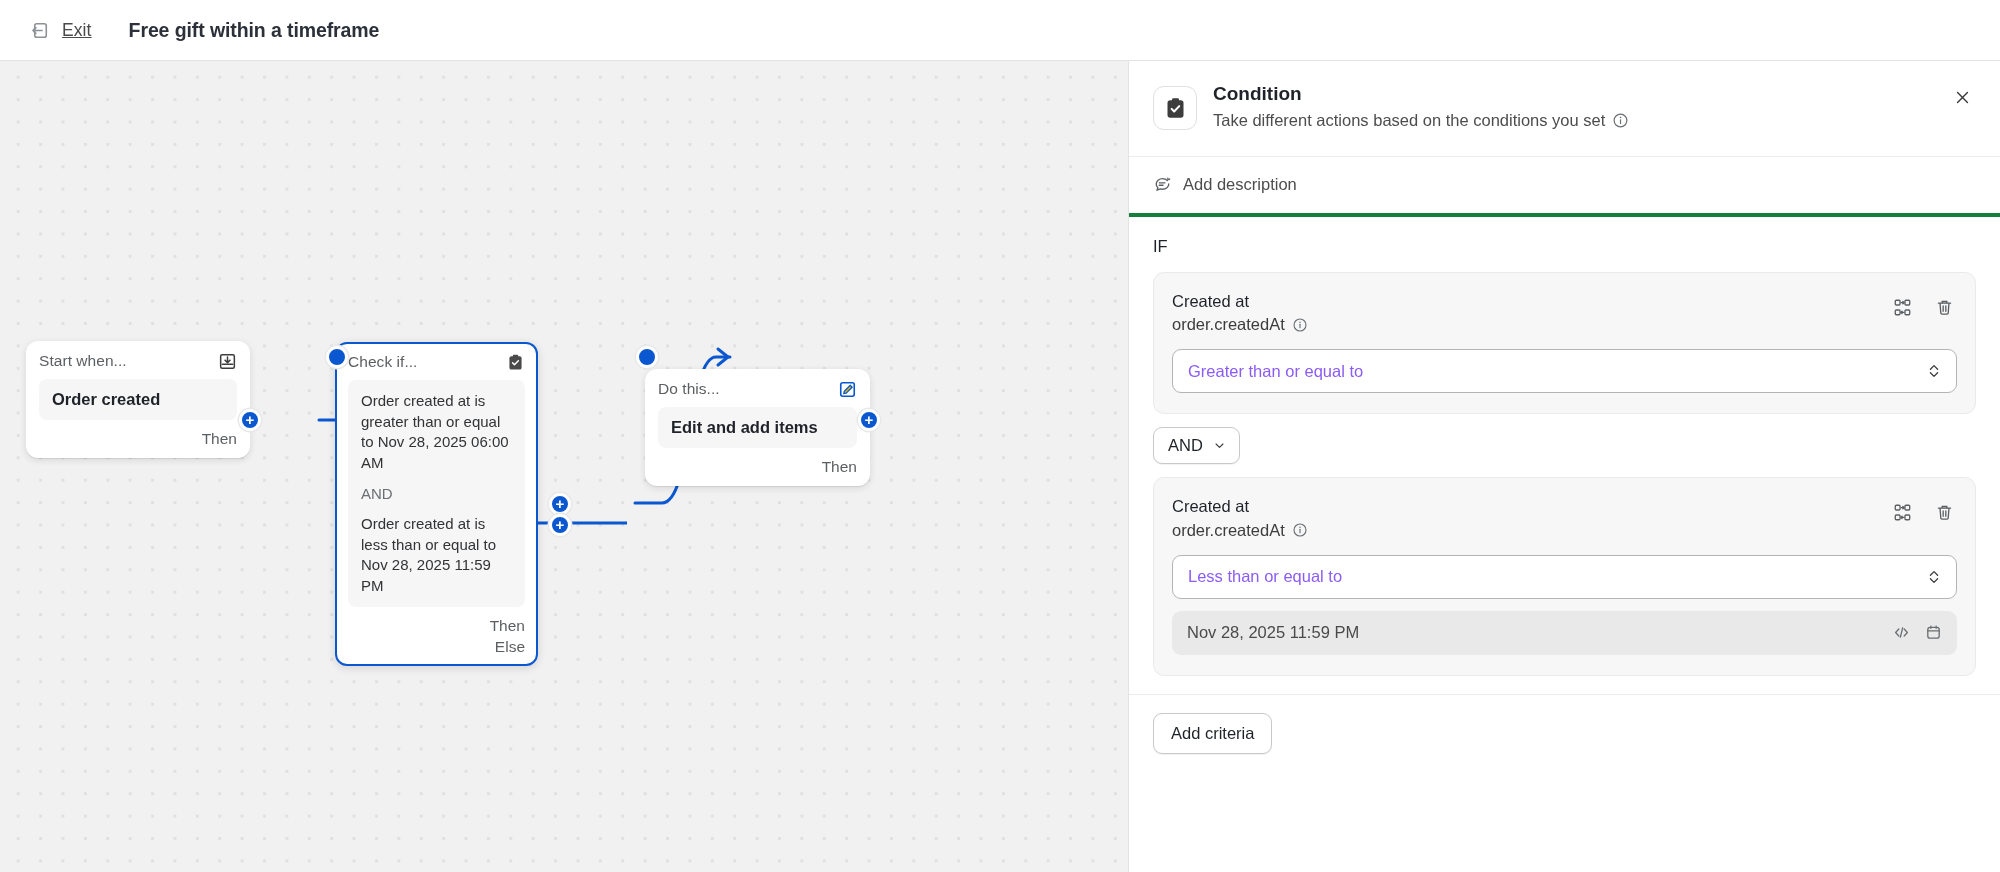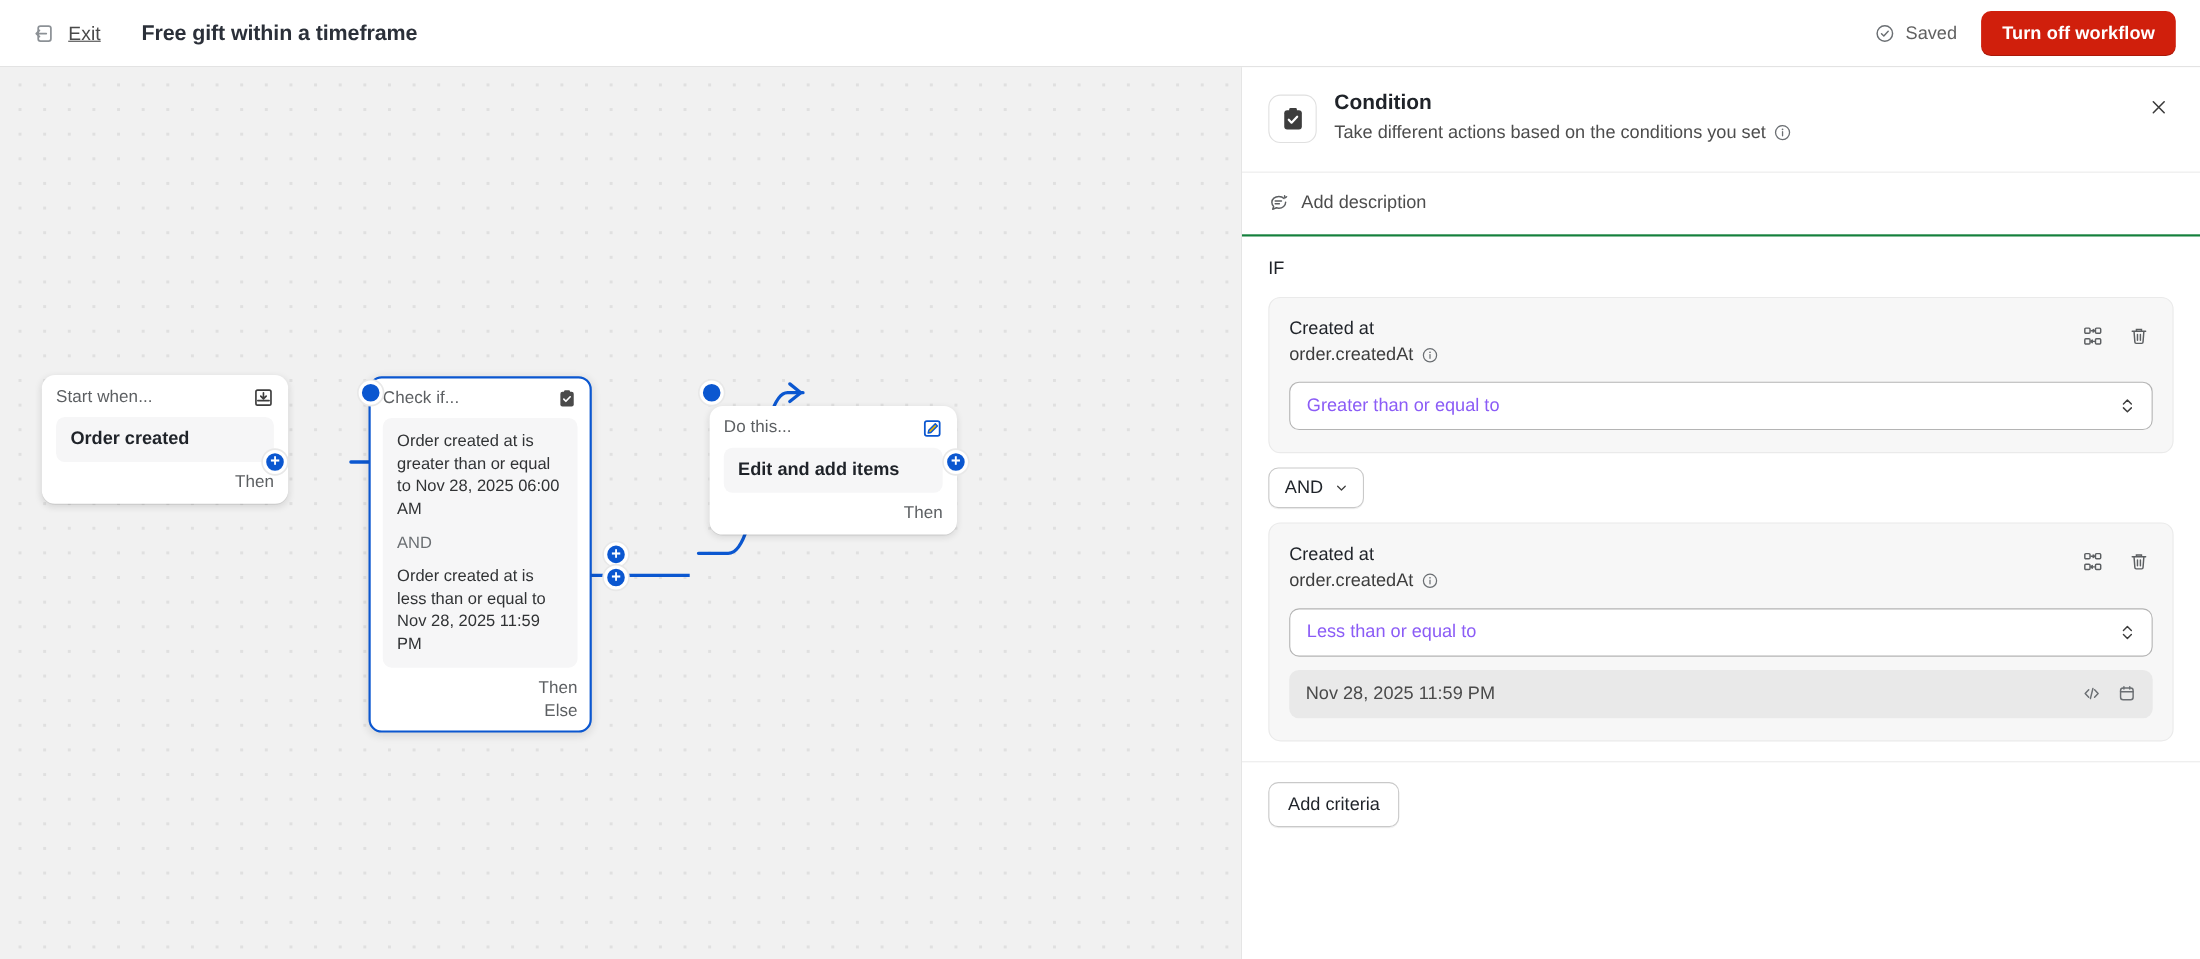--- a/index.html
+++ b/index.html
@@ -142,21 +142,21 @@
   .panel-close {
     position: absolute; right: 24px; top: 22px;
     width: 28px; height: 28px; border: none; background: transparent;
     cursor: pointer; display: flex; align-items: center; justify-content: center;
     border-radius: 6px; color: #3a3a3a;
   }
 
   .add-desc {
     display: flex; align-items: center; gap: 11px;
     padding: 18px 24px 19px 24px;
-    border-bottom: 2px solid #15803d;
+    border-bottom: 4px solid #15803d;
     cursor: pointer;
     font-size: 16.5px; color: #4d4d4d;
   }
 
   .if-section { padding: 20px 24px 0 24px; }
   .if-label { font-size: 16.5px; color: #1f2329; margin-bottom: 16px; }
 
   .crit-card {
     background: #f7f7f7;
     border: 1px solid #eaeaea;
@@ -236,50 +236,38 @@
     <span class="ico">
       <svg width="21" height="21" viewBox="0 0 20 20" fill="none" stroke="#8c9196" stroke-width="1.5">
         <rect x="4.5" y="3.5" width="11" height="13" rx="2"></rect>
         <path d="M11.5 10H2.8M5.6 7.3 2.8 10l2.8 2.7" stroke-linecap="round" stroke-linejoin="round"></path>
       </svg>
     </span>
     <span class="exit-label">Exit</span>
   </button>
   <div class="wf-title">Free gift within a timeframe</div>
 
-  <div class="topbar-right">
-    <div class="saved">
-      <span class="ico">
-        <svg width="19" height="19" viewBox="0 0 20 20" fill="none" stroke="#6b6f73" stroke-width="1.4">
-          <circle cx="10" cy="10" r="7.4"></circle>
-          <path d="M6.8 10.2l2.2 2.2 4.2-4.5" stroke-linecap="round" stroke-linejoin="round"></path>
-        </svg>
-      </span>
-      <span>Saved</span>
-    </div>
-    <button class="turnoff-btn">Turn off workflow</button>
-  </div>
 </div>
 
 <div class="canvas">
 
   <svg class="edges">
 
     <path d="M319 359 L348 359 C375 359 370 296 398 296 L412 296" stroke="#0b57d0" stroke-width="3" fill="none" stroke-linecap="round"></path>
     <path d="M400 288 L410 296 L400 304" stroke="#0b57d0" stroke-width="3" fill="none" stroke-linecap="round" stroke-linejoin="round"></path>
 
     <path d="M426 297 L426 442" stroke="#0b57d0" stroke-width="3" fill="none"></path>
 
     <path d="M635 442 L662 442 C692 442 688 296 716 296 L730 296" stroke="#0b57d0" stroke-width="3" fill="none" stroke-linecap="round"></path>
     <path d="M718 288 L728 296 L718 304" stroke="#0b57d0" stroke-width="3" fill="none" stroke-linecap="round" stroke-linejoin="round"></path>
 
     <path d="M426 442 L426 462 L627 462" stroke="#0b57d0" stroke-width="3" fill="none"></path>
   </svg>
 
-  <div class="node" style="left:38px; top:280px; width:224px;">
+  <div class="node" style="left:26px; top:280px; width:224px;">
     <div class="node-head">
       <span class="node-kicker">Start when...</span>
       <span class="ico">
         <svg width="19" height="19" viewBox="0 0 20 20" fill="none" stroke="#3d3d3d" stroke-width="1.6">
           <rect x="2.8" y="2.8" width="14.4" height="14.4" rx="1.6"></rect>
           <path d="M10 5.4v5.6M7.4 8.6 10 11.2l2.6-2.6" stroke-linecap="round" stroke-linejoin="round"></path>
           <path d="M4.6 12.8h10.8" stroke-linecap="round"></path>
         </svg>
       </span>
     </div>

